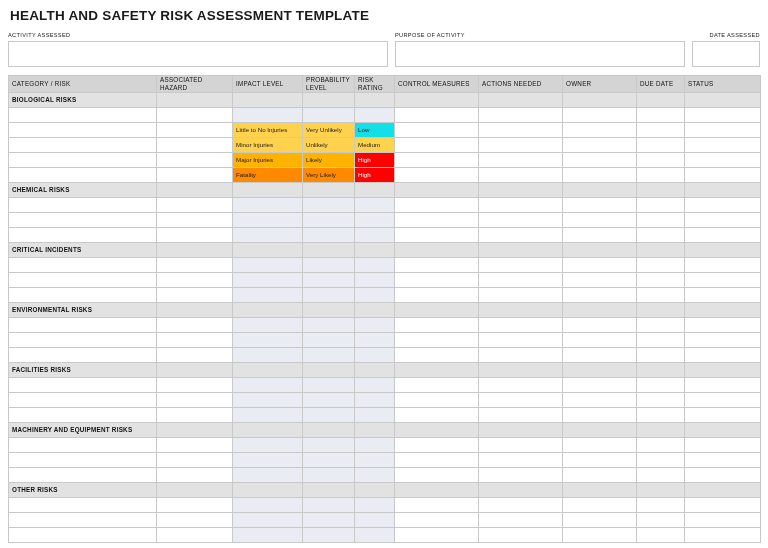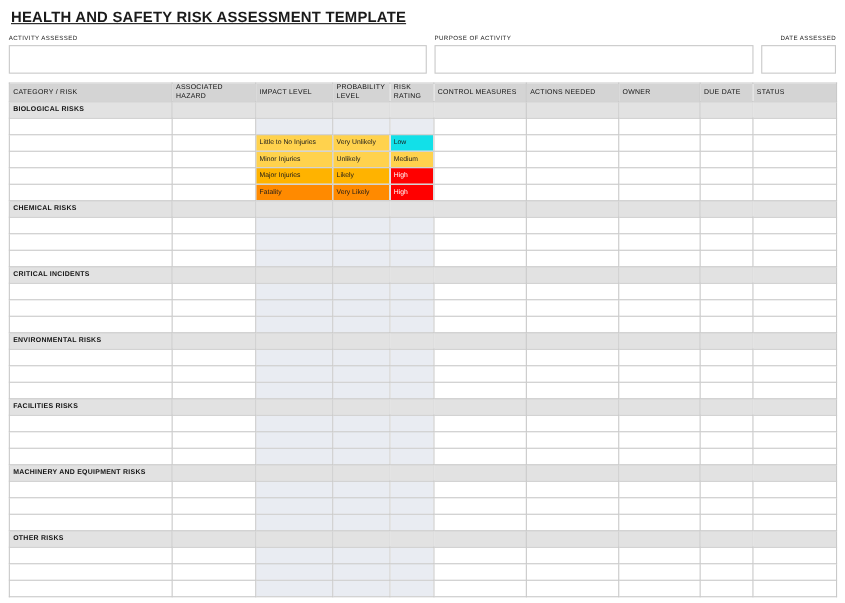--- a/index.html
+++ b/index.html
@@ -12,21 +12,20 @@
     overflow: hidden;
   }
   .page { width: 768px; height: 548px; padding: 6px 8px 0 8px; position: relative; }
 
   .title {
     font-size: 13.5px;
     font-weight: bold;
     letter-spacing: 0.2px;
     color: #1a1a1a;
     margin: 2px 0 8px 2px;
-    text-decoration: underline;
   }
 
   
   .top-strip {
     display: flex;
     gap: 0;
     align-items: flex-start;
     margin-bottom: 8px;
   }
   .field-block { display: flex; flex-direction: column; }

